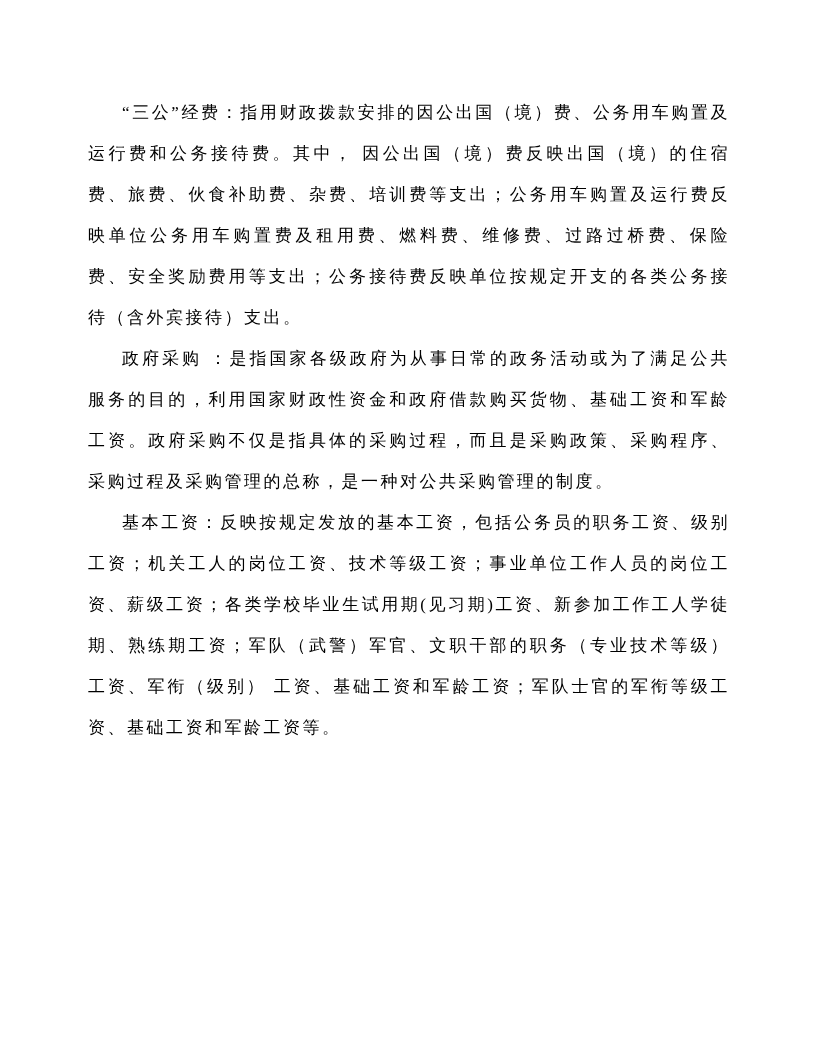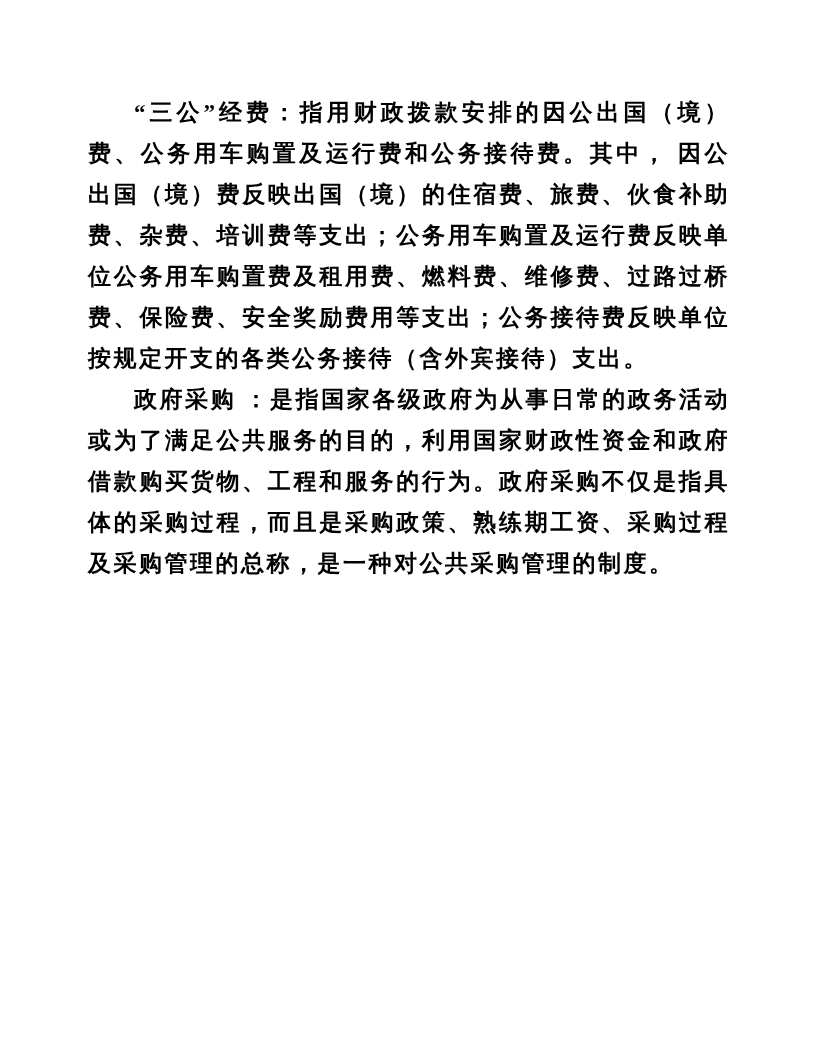--- a/index.html
+++ b/index.html
@@ -18,31 +18,31 @@
     color: #000000;
   }
   .content {
     position: absolute;
     top: 92px;
     left: 88px;
     right: 86px;
   }
   .para {
     margin: 0;
-    font-size: 23px;
+    font-size: 17px;
     line-height: 41px;
     letter-spacing: 2.5px;
     text-align: justify;
     text-justify: inter-ideograph;
     text-indent: 2em;
     color: #000000;
-    font-weight: bold;
   }
 </style>
 </head>
 <body>
 
 <div class="page">
   <div class="content">
     <p class="para">“三公”经费：指用财政拨款安排的因公出国（境）费、公务用车购置及运行费和公务接待费。其中， 因公出国（境）费反映出国（境）的住宿费、旅费、伙食补助费、杂费、培训费等支出；公务用车购置及运行费反映单位公务用车购置费及租用费、燃料费、维修费、过路过桥费、保险费、安全奖励费用等支出；公务接待费反映单位按规定开支的各类公务接待（含外宾接待）支出。</p>
-    <p class="para">政府采购 ：是指国家各级政府为从事日常的政务活动或为了满足公共服务的目的，利用国家财政性资金和政府借款购买货物、工程和服务的行为。政府采购不仅是指具体的采购过程，而且是采购政策、熟练期工资、采购过程及采购管理的总称，是一种对公共采购管理的制度。</p>
+    <p class="para">政府采购 ：是指国家各级政府为从事日常的政务活动或为了满足公共服务的目的，利用国家财政性资金和政府借款购买货物、基础工资和军龄工资。政府采购不仅是指具体的采购过程，而且是采购政策、采购程序、采购过程及采购管理的总称，是一种对公共采购管理的制度。</p>
+    <p class="para">基本工资：反映按规定发放的基本工资，包括公务员的职务工资、级别工资；机关工人的岗位工资、技术等级工资；事业单位工作人员的岗位工资、薪级工资；各类学校毕业生试用期(见习期)工资、新参加工作工人学徒期、熟练期工资；军队（武警）军官、文职干部的职务（专业技术等级） 工资、军衔（级别） 工资、基础工资和军龄工资；军队士官的军衔等级工资、基础工资和军龄工资等。</p>
   </div>
 </div>
 
 </body></html>

